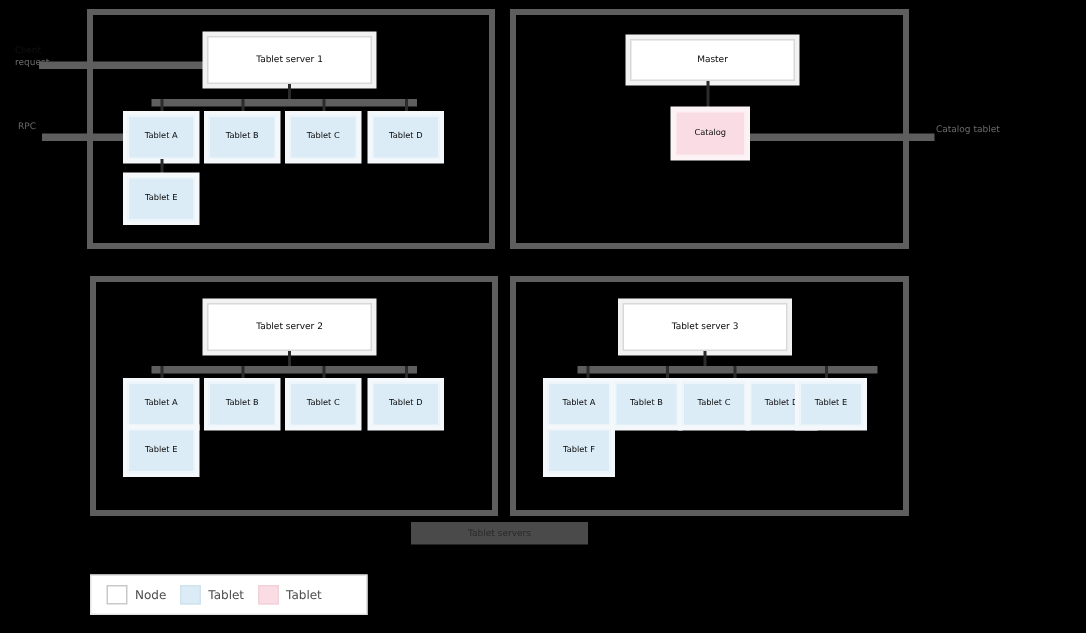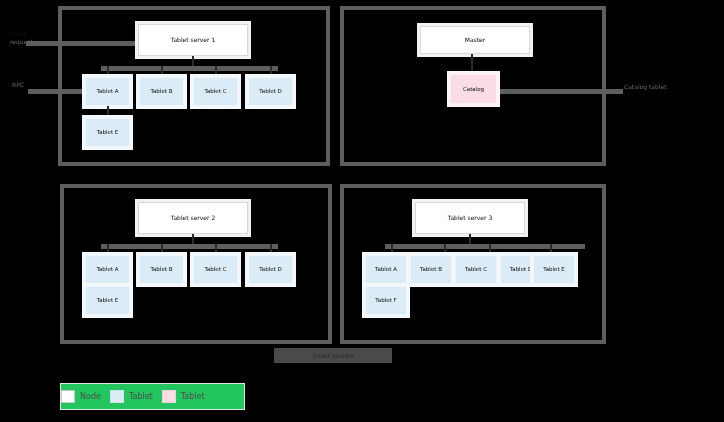--- a/index.html
+++ b/index.html
@@ -68,25 +68,25 @@
   .subcap{
     position:absolute;
     font-size:5.5px;line-height:1.3;
     color:#0b0b0b;
     white-space:pre-line;
   }
 
   
   .legend{
     position:absolute;
-    background:#22c55e;
+    background:#ffffff;
     border:1px solid #e3e3e3;
     display:flex;align-items:center;
     gap:9px;
-    padding:0 0;
+    padding:0 10px;
     box-sizing:border-box;
   }
   .legend-item{display:flex;align-items:center;gap:5px;}
   .swatch{width:14px;height:13px;box-sizing:border-box;border:1px solid #c9c9c9;}
   .swatch.node{background:#ffffff;}
   .swatch.tablet-blue{background:#dcecf7;border-color:#cfe2ee;}
   .swatch.tablet-pink{background:#fadde4;border-color:#f2d2da;}
   .legend-label{font-size:8px;color:#4d4d4d;}
 </style>
 </head>

